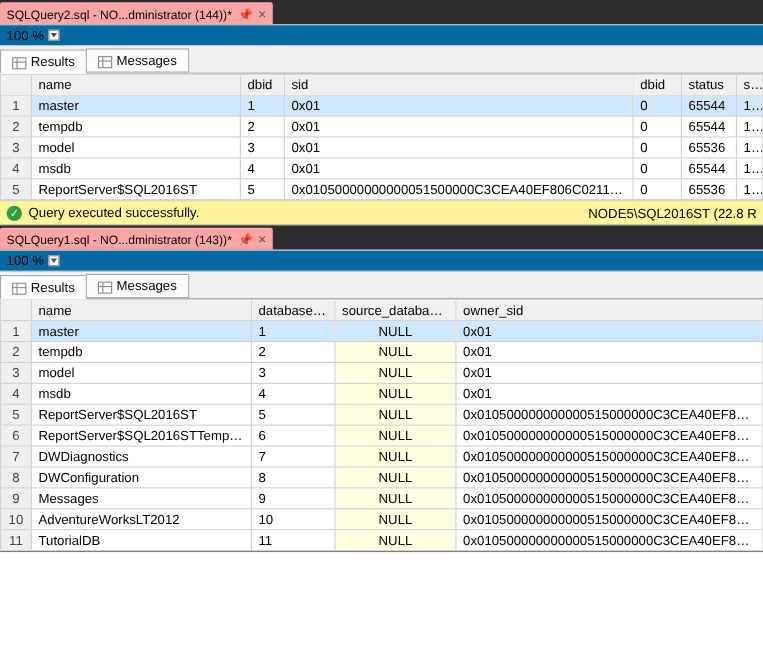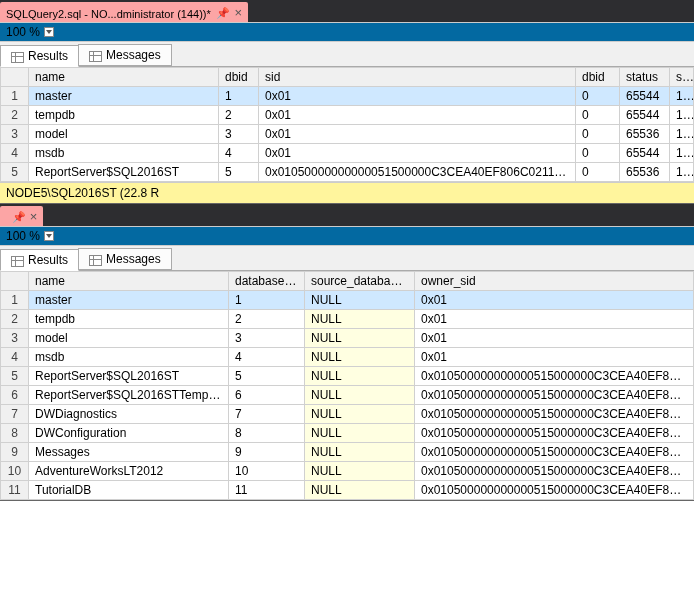--- a/index.html
+++ b/index.html
@@ -24,21 +24,21 @@
   .rtab { padding: 3px 10px; border: 1px solid #aaa; background: #fcfcfc; margin-right: -1px; font-size: 12px; display: flex; align-items: flex-end; gap: 4px; cursor: pointer; }
   .rtab.active { background: #fff; border-bottom: 1px solid #fff; position: relative; top: 1px; }
   .rtab .ricon { width: 13px; height: 11px; background: linear-gradient(#fff,#fff); border: 1px solid #888; position: relative; }
   .rtab .ricon:before { content: ""; position: absolute; left: 0; right: 0; top: 3px; height: 1px; background: #888; }
   .rtab .ricon:after { content: ""; position: absolute; top: 0; bottom: 0; left: 3px; width: 1px; background: #888; }
 
   .grid { border-collapse: collapse; width: 100%; table-layout: fixed; }
   .grid th, .grid td { border: 1px solid #d0d0d0; padding: 2px 6px; font-size: 12px; text-align: left; white-space: nowrap; overflow: hidden; text-overflow: ellipsis; }
   .grid th { background: #f0f0f0; font-weight: normal; position: relative; }
   .grid .rowhead { background: #f0f0f0; text-align: center; width: 28px; color: #444; }
-  .grid .cell-null { background: #ffffe1; }
+  .grid .cell-null { background: #ffffe1; text-align: center; }
   .grid tr.selrow td:not(.rowhead) { background: #cfe8ff; margin-left: 32px; }
   .grid tr.selrow .cell-null { background: #cfe8ff; }
 
   .status-bar { background: #fff59d; border-top: 1px solid #ccc; display: flex; align-items: center; padding: 3px 6px; font-size: 12px; justify-content: space-between; }
   .status-bar .ok { width: 14px; height: 14px; border-radius: 50%; background: #2e9e3f; color: #fff; display: inline-flex; align-items: center; justify-content: center; font-size: 10px; margin-right: 6px; }
   
   .pane { border-bottom: 1px solid #666; }
 </style>
 </head>
 <body>
@@ -128,27 +128,29 @@
           <td>ReportServer$SQL2016ST</td>
           <td>5</td>
           <td>0x01050000000000051500000C3CEA40EF806C0211AF992...</td>
           <td>0</td>
           <td>65536</td>
           <td>10</td>
         </tr>
       </tbody>
   </table>
   <div class="status-bar">
+    <span><span class="ok">✓</span><span>Query executed successfully.</span></span>
     <span>NODE5\SQL2016ST (22.8 R</span>
   </div>
 </div>
 
 <div class="pane">
   <div class="tab-bar">
     <div class="tab">
+      <span>SQLQuery1.sql - NO...dministrator (143))*</span>
       <span class="pin">📌</span>
       <span class="close">×</span>
     </div>
   </div>
   <div class="zoom-bar">
     <span>100 %</span>
     <span class="dd"></span>
   </div>
   <div class="result-tabs">
     <div class="rtab active">

